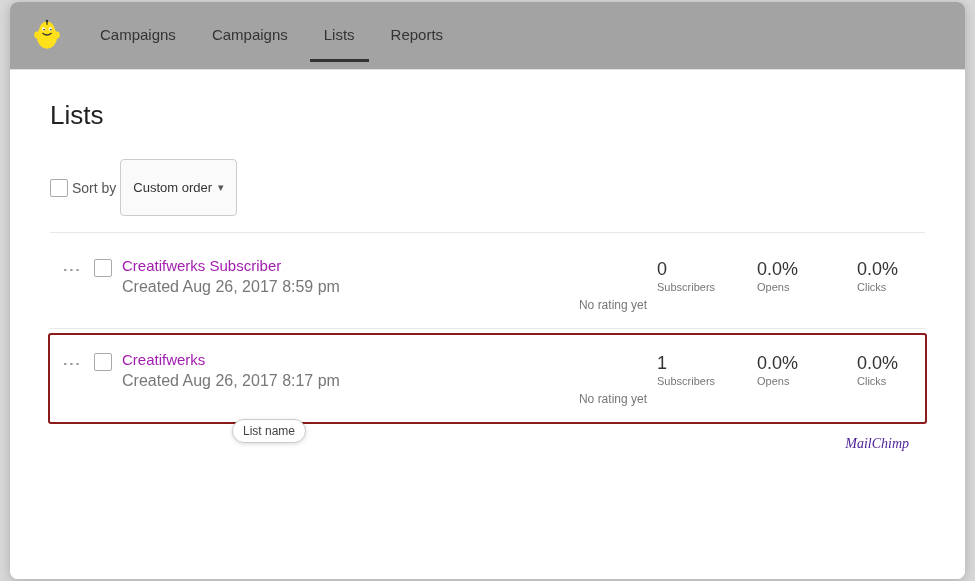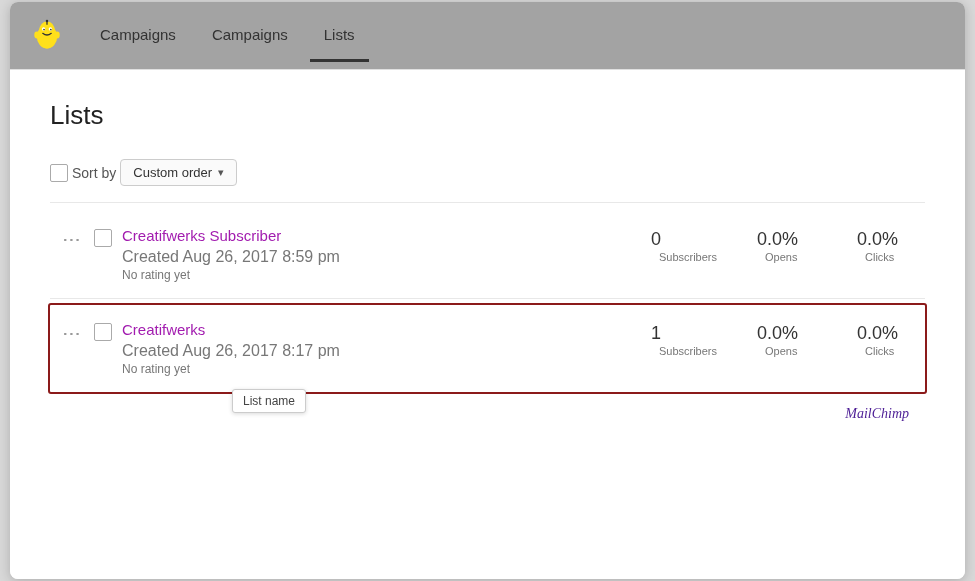--- a/index.html
+++ b/index.html
@@ -84,21 +84,21 @@
       flex-shrink: 0;
     }
     .sort-label {
       font-size: 14px;
       color: #555;
     }
     .sort-dropdown {
       display: flex;
       align-items: center;
       gap: 6px;
-      padding: 5px 12px;
+      padding: 20px 12px;
       border: 1px solid #ccc;
       border-radius: 4px;
       background: #fafafa;
       font-size: 13px;
       color: #333;
       cursor: pointer;
     }
     .sort-dropdown .chevron {
       font-size: 11px;
       color: #555;
@@ -158,48 +158,48 @@
     }
     .row-meta {
       font-size: 16px;
       color: #777;
       margin-top: 3px;
     }
     .row-rating {
       font-size: 12px;
       color: #777;
       margin-top: 2px;
+      text-align: right;
     }
     .row-stats {
       display: flex;
       gap: 40px;
       align-items: flex-start;
       margin-top: 2px;
     }
     .stat-block {
       text-align: left;
       min-width: 60px;
     }
     .stat-value {
       font-size: 18px;
       color: #333;
       font-weight: 400;
     }
     .stat-label {
       font-size: 11px;
       color: #777;
       margin-top: 1px;
-      margin-left: 8px;
     }
     
     .tooltip {
       position: absolute;
       background: #fff;
       border: 1px solid #ccc;
-      border-radius: 3px;
+      border-radius: 12px;
       padding: 4px 10px;
       font-size: 12px;
       color: #444;
       box-shadow: 0 1px 4px rgba(0,0,0,0.15);
       z-index: 10;
       white-space: nowrap;
       top: 68px;
       left: 110px;
     }
     
@@ -242,20 +242,21 @@
         <ellipse cx="20" cy="30" rx="8" ry="6" fill="#ffe01b"></ellipse>
 
         <ellipse cx="8" cy="20" rx="3" ry="4" fill="#ffe01b"></ellipse>
         <ellipse cx="32" cy="20" rx="3" ry="4" fill="#ffe01b"></ellipse>
       </svg>
     </div>
 
     <div id="nav-campaigns" class="nav-item">Campaigns</div>
     <div id="nav-templates" class="nav-item">Campaigns</div>
     <div id="nav-lists" class="nav-item active">Lists</div>
+    <div id="nav-reports" class="nav-item">Reports</div>
   </nav>
 
   <div class="main-content">
 
     <h1 class="page-title">Lists</h1>
 
     <div class="toolbar">
       <div class="checkbox-wrapper"></div>
       <span class="sort-label">Sort by</span>
       <div class="sort-dropdown">

